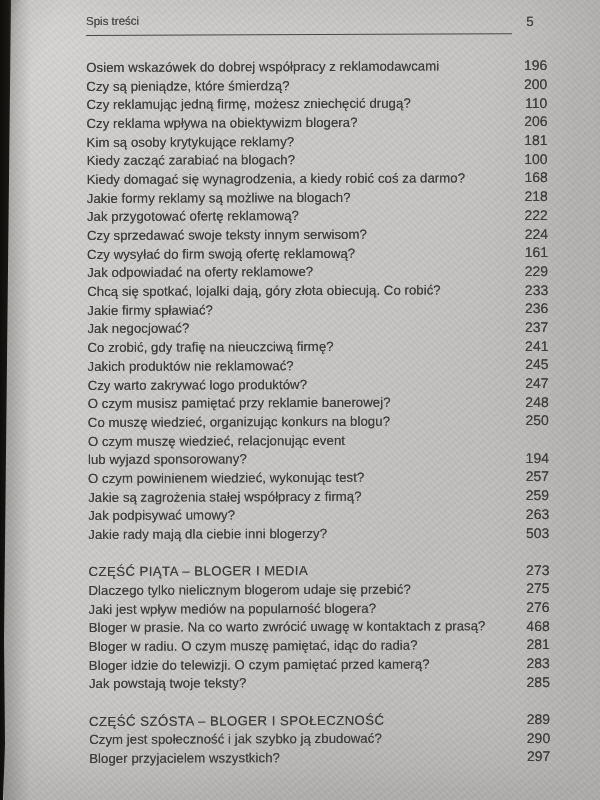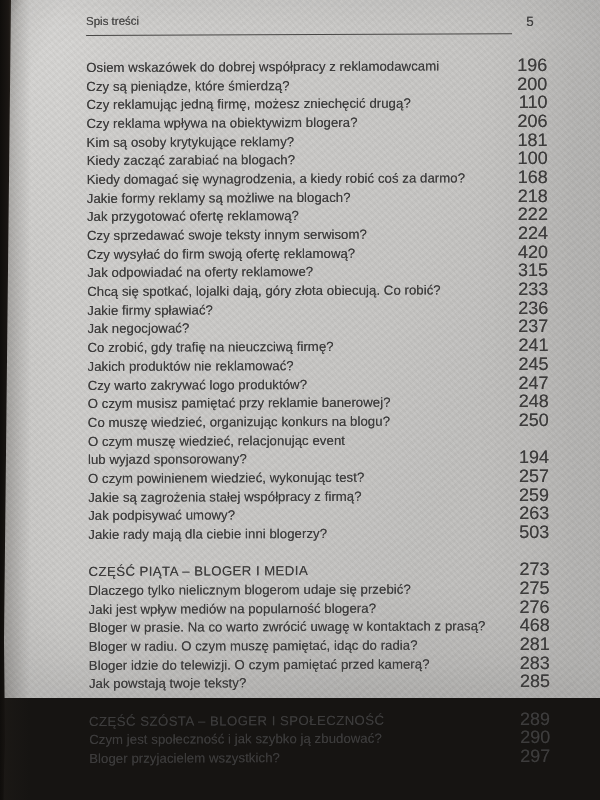--- a/index.html
+++ b/index.html
@@ -6,21 +6,21 @@
     --paper:#cac9c7;
     --ink:#3d3c3c;
   }
   html,body{margin:0;padding:0;}
   body{
     width:600px;height:800px;overflow:hidden;
     background:#161412;
     font-family:"Liberation Sans","DejaVu Sans",sans-serif;
   }
   .photo{
-    position:relative;width:600px;height:698px;
+    position:relative;width:600px;height:800px;
     background:
       linear-gradient(113deg,
         #a7a6a4 0px, #cfcecc 22px, #d6d5d3 60px,
         #cecdcb 140px, #cac9c7 300px, #c5c4c2 480px, #bfbebc 600px);
   }
   
   .photo::before{
     content:"";position:absolute;inset:0;pointer-events:none;
     background-image:
       repeating-linear-gradient(47deg, rgba(255,255,255,.035) 0 2px, rgba(0,0,0,.018) 2px 4px),
@@ -72,21 +72,21 @@
     height:18.7px;
   }
   .row .label{
     flex:1;
     font-size:13.2px;
     white-space:nowrap;overflow:hidden;
     letter-spacing:.05px;
   }
   .row .pageno{
     width:40px;text-align:right;
-    font-size:18px;
+    font-size:14px;
   }
   .row.section .label{letter-spacing:.45px;}
   .gap{height:18.5px;}
 </style>
 </head>
 <body>
 
 <div class="photo">
   <div class="gutter-soft"></div>
   <div class="gutter-edge"></div>
@@ -133,25 +133,25 @@
         <div class="row">
     <span class="label">Jak przygotować ofertę reklamową?</span>
     <span class="pageno">222</span>
   </div>
         <div class="row">
     <span class="label">Czy sprzedawać swoje teksty innym serwisom?</span>
     <span class="pageno">224</span>
   </div>
         <div class="row">
     <span class="label">Czy wysyłać do firm swoją ofertę reklamową?</span>
-    <span class="pageno">420</span>
+    <span class="pageno">161</span>
   </div>
         <div class="row">
     <span class="label">Jak odpowiadać na oferty reklamowe?</span>
-    <span class="pageno">315</span>
+    <span class="pageno">229</span>
   </div>
         <div class="row">
     <span class="label">Chcą się spotkać, lojalki dają, góry złota obiecują. Co robić?</span>
     <span class="pageno">233</span>
   </div>
         <div class="row">
     <span class="label">Jakie firmy spławiać?</span>
     <span class="pageno">236</span>
   </div>
         <div class="row">

